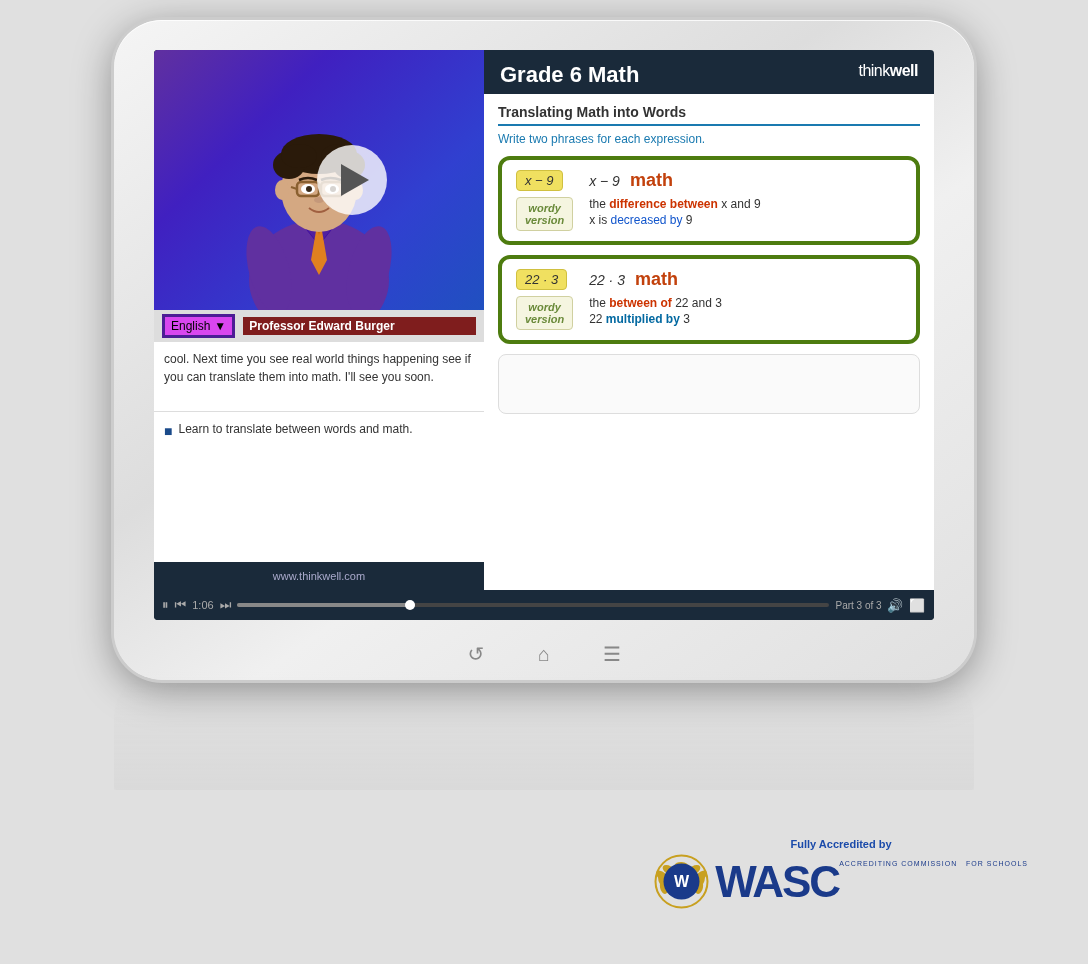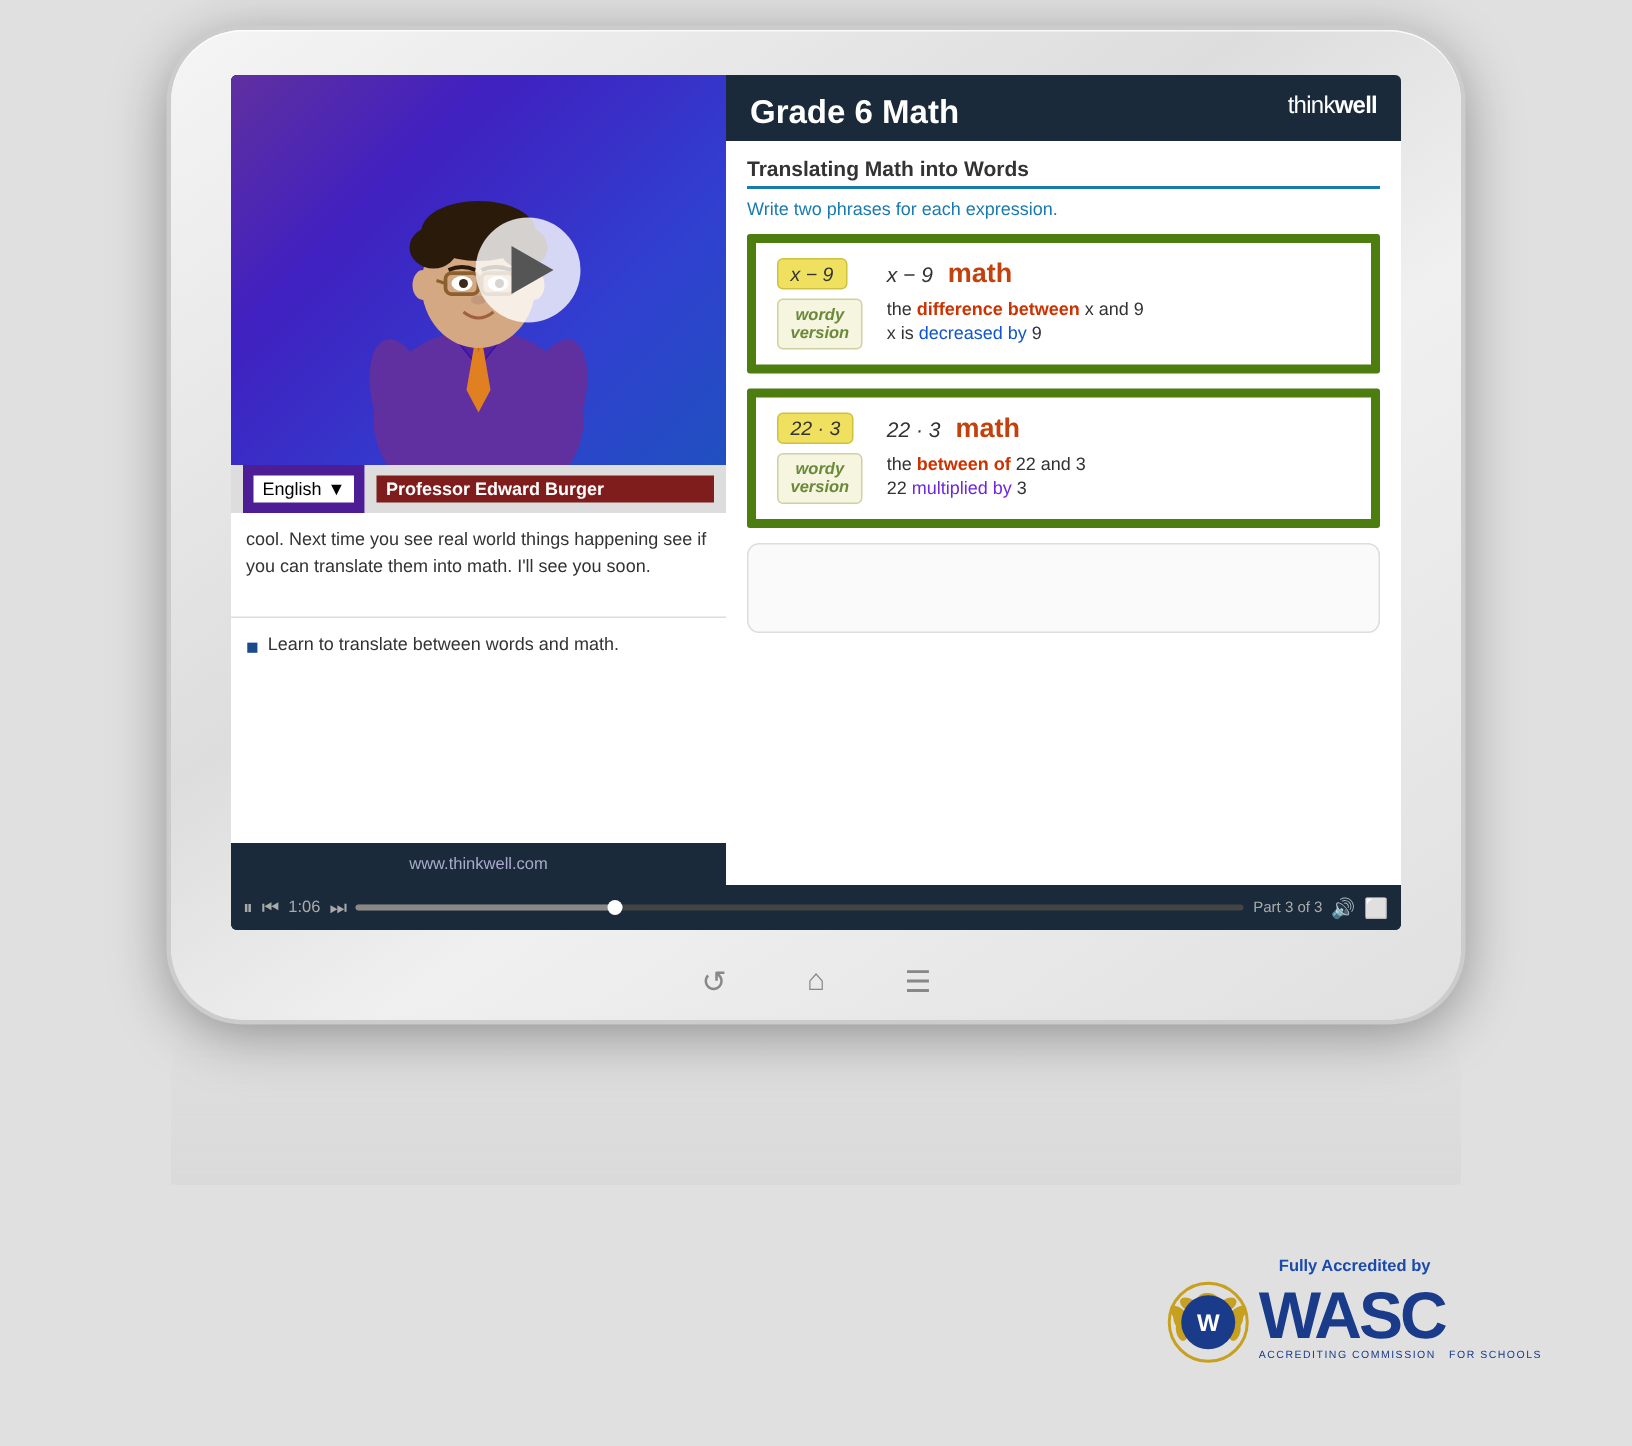--- a/index.html
+++ b/index.html
@@ -133,22 +133,22 @@
     .lang-bar {
       background: #ddd;
       display: flex;
       align-items: center;
       padding: 4px 8px;
       gap: 8px;
       height: 32px;
     }
 
     .lang-select {
-      background: #ffffff;
-      border: 7px solid #4c1d95;
+      background: #d946ef;
+      border: 3px solid #4c1d95;
       padding: 2px 6px;
       font-size: 12px;
       display: flex;
       align-items: center;
       gap: 4px;
       cursor: pointer;
     }
 
     .professor-label {
       color: white;
@@ -319,22 +319,22 @@
     }
 
     .lesson-instruction {
       color: #1a7ab0;
       font-size: 12px;
       margin-bottom: 10px;
     }
 
     
     .expr-card {
-      border: 6px solid #4d7c0f;
-      border-radius: 2px;
+      border: 4px solid #4d7c0f;
+      border-radius: 12px;
       padding: 10px 14px;
       margin-bottom: 10px;
       background: white;
       display: flex;
       align-items: flex-start;
       gap: 16px;
     }
 
     .expr-left {
       display: flex;
@@ -392,21 +392,21 @@
     }
 
     .expr-phrase {
       font-size: 12px;
       color: #333;
       margin-top: 2px;
     }
 
     .highlight-red { color: #cc3300; font-weight: bold; }
     .highlight-blue { color: #1155cc; }
-    .highlight-orange { color: #6d28d9; font-weight: normal; }
+    .highlight-orange { color: #0369a1; font-weight: bold; }
 
     .empty-card {
       border: 1px solid #ddd;
       border-radius: 8px;
       padding: 10px 14px;
       margin-bottom: 10px;
       background: #fafafa;
       height: 60px;
     }
 
@@ -606,20 +606,20 @@
           <ellipse cx="45" cy="27" rx="5" ry="8" transform="rotate(30,45,27)"></ellipse>
           <ellipse cx="47" cy="22" rx="4" ry="7" transform="rotate(50,47,22)"></ellipse>
           <ellipse cx="45" cy="33" rx="4" ry="7" transform="rotate(10,45,33)"></ellipse>
           <ellipse cx="15" cy="16" rx="4" ry="7" transform="rotate(-60,15,16)"></ellipse>
           <ellipse cx="40" cy="16" rx="4" ry="7" transform="rotate(60,40,16)"></ellipse>
           <ellipse cx="27.5" cy="12" rx="4" ry="7" transform="rotate(-85,27.5,12)"></ellipse>
         </g>
         <circle cx="27.5" cy="27.5" r="18" fill="#1a3a8a"></circle>
         <text x="27.5" y="33" text-anchor="middle" fill="white" font-size="16" font-weight="900" font-family="Arial">W</text>
       </svg>
-      <div style="display:flex;flex-direction:column;align-items:flex-start;">
+      <div style="display:flex;flex-direction:row;align-items:flex-start;">
         <div style="font-size:44px;font-weight:900;color:#1a3a8a;line-height:1;letter-spacing:-2px;">WASC</div>
         <div style="font-size:7px;color:#1a3a8a;letter-spacing:1px;text-align:center;width:100%;">ACCREDITING COMMISSION &nbsp; FOR SCHOOLS</div>
       </div>
     </div>
   </div>
 
 </div>
 
 </body></html>

